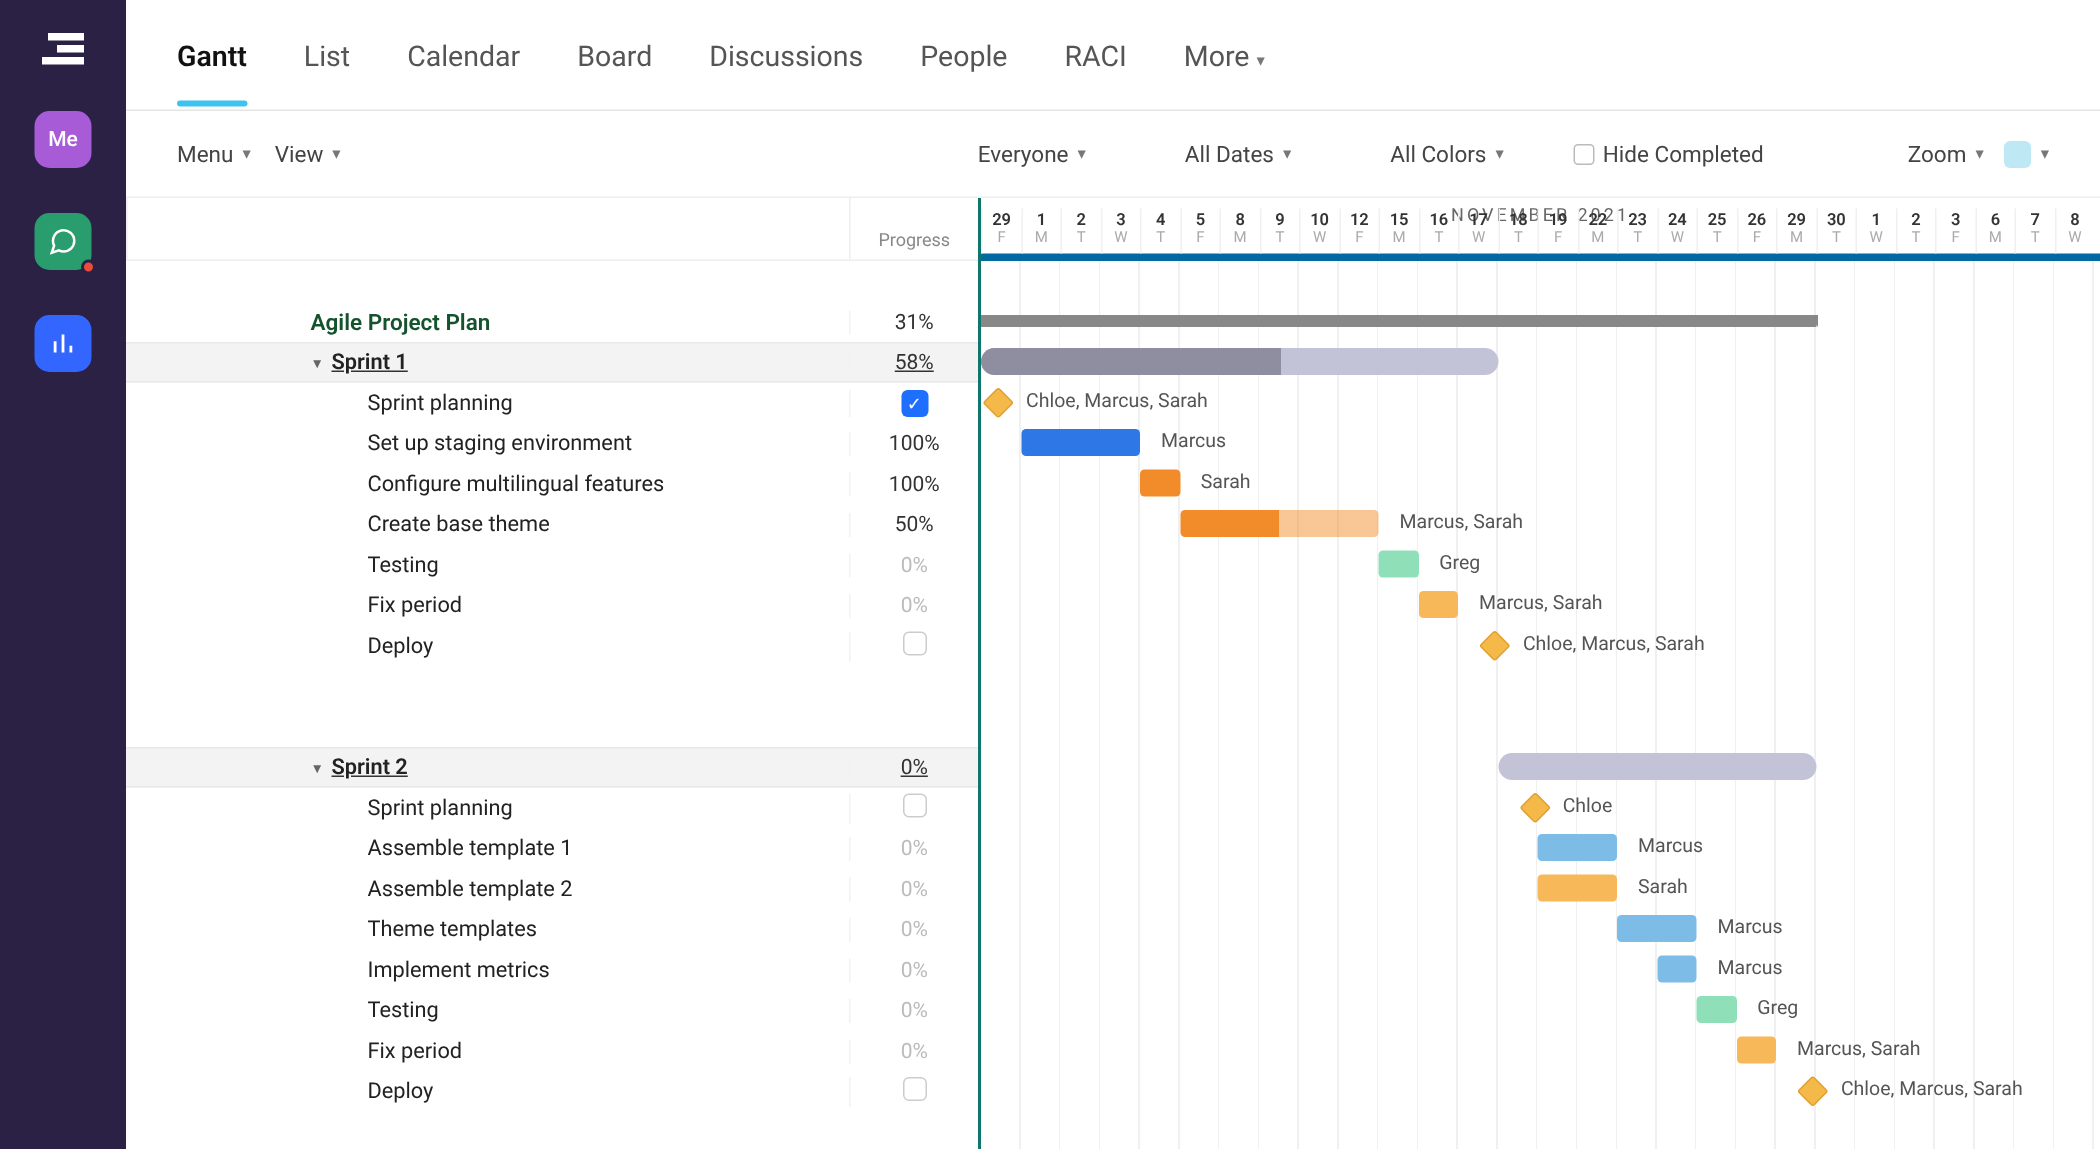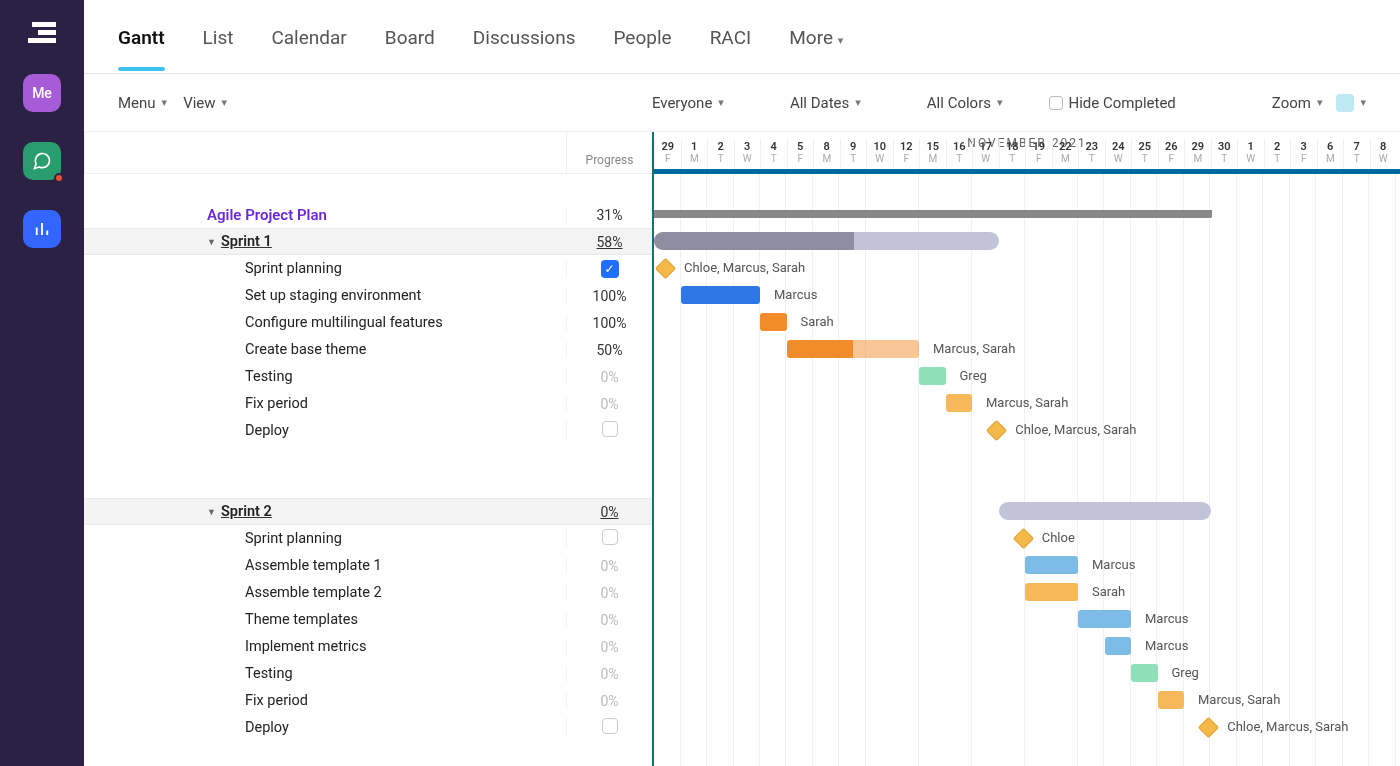--- a/index.html
+++ b/index.html
@@ -24,21 +24,21 @@
 .content { flex: 1; display: flex; overflow: hidden; }
 .leftcol { width: 570px; border-right: 2px solid #0f766e; display: flex; flex-direction: column; }
 .hdrspacer { flex: 0 0 42px; display:flex; border-bottom:1px solid #eee; }
 .progress-hdr { margin-left: auto; width: 86px; display:flex; align-items:flex-end; justify-content:center; font-size:12px; color:#888; padding-bottom:6px; border-left:1px solid #eee;}
 .hdr-col-border { width:118px; border-left:1px solid #eee;}
 .task-table { flex:1; }
 .row { display: flex; align-items: center; height: 27px; font-size: 14.5px; }
 .row-title { flex: 1; padding-left: 123px; color:#222; }
 .row-prog { width: 86px; text-align: center; color: #333; font-size: 14px; border-left:1px solid #f2f2f2;}
 .row-prog.faded { color: #bbb; }
-.row.project .row-title { font-weight: 600; font-size:15px; color:#6d28d9;}
+.row.project .row-title { font-weight: 600; font-size:15px; color:#14532d;}
 .row.sprint-hdr { background: #f3f3f3; border-top: 1px solid #e8e8e8; border-bottom: 1px solid #e8e8e8; padding-top:0;text-decoration:underline;}
 .row.sprint-hdr .row-title { font-weight: 600; padding-left: 137px; position: relative; font-size:14.5px;}
 .row.sprint-hdr .row-title::before { content: "▼"; position: absolute; left: 123px; font-size: 9px; color: #666; top:4px;}
 .row.task .row-title { padding-left: 161px; }
 .check-complete { width:18px; height:18px; background:#1f6fff; border-radius:4px; display:inline-flex; align-items:center; justify-content:center; color:#fff; font-size:12px;}
 .check-empty { width:16px; height:16px; border:1.5px solid #ccc; border-radius:4px; display:inline-block;}
 .gap { height: 27px; }
 .rightcol { flex: 1; overflow: hidden; display:flex; flex-direction:column; }
 .datehdr { height: 42px; border-bottom: 5px solid #0369a1; position:relative; }
 .month-label { position:absolute; left:0; right:0; top:4px; text-align:center; font-size:12px; letter-spacing:2px; color:#666;}

